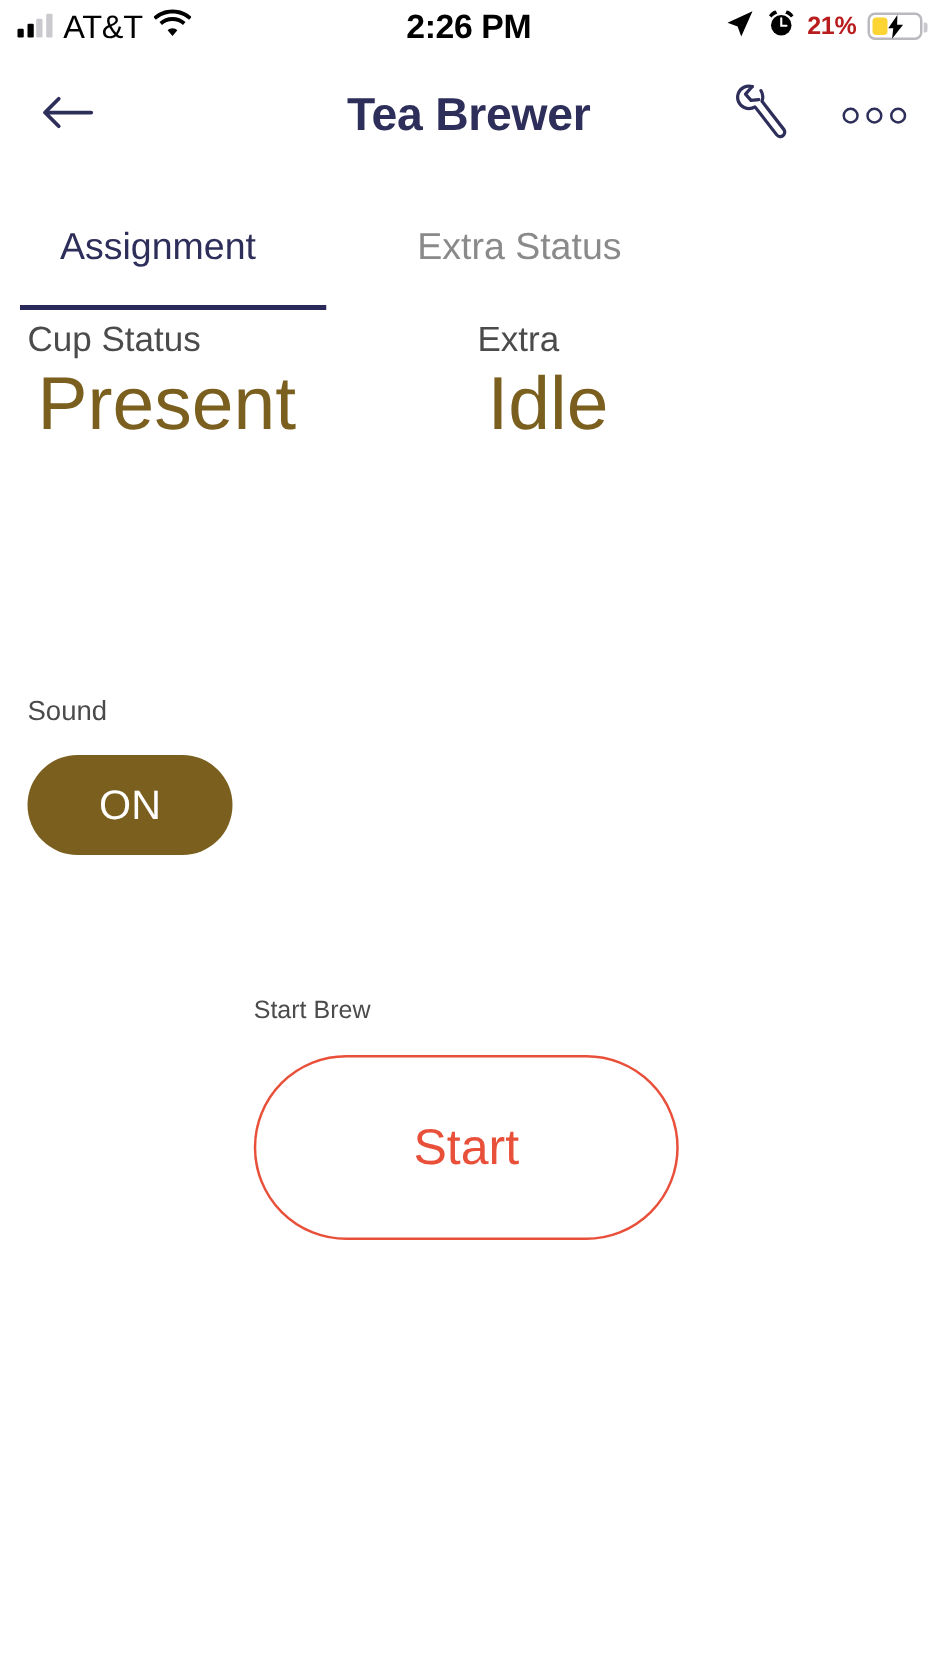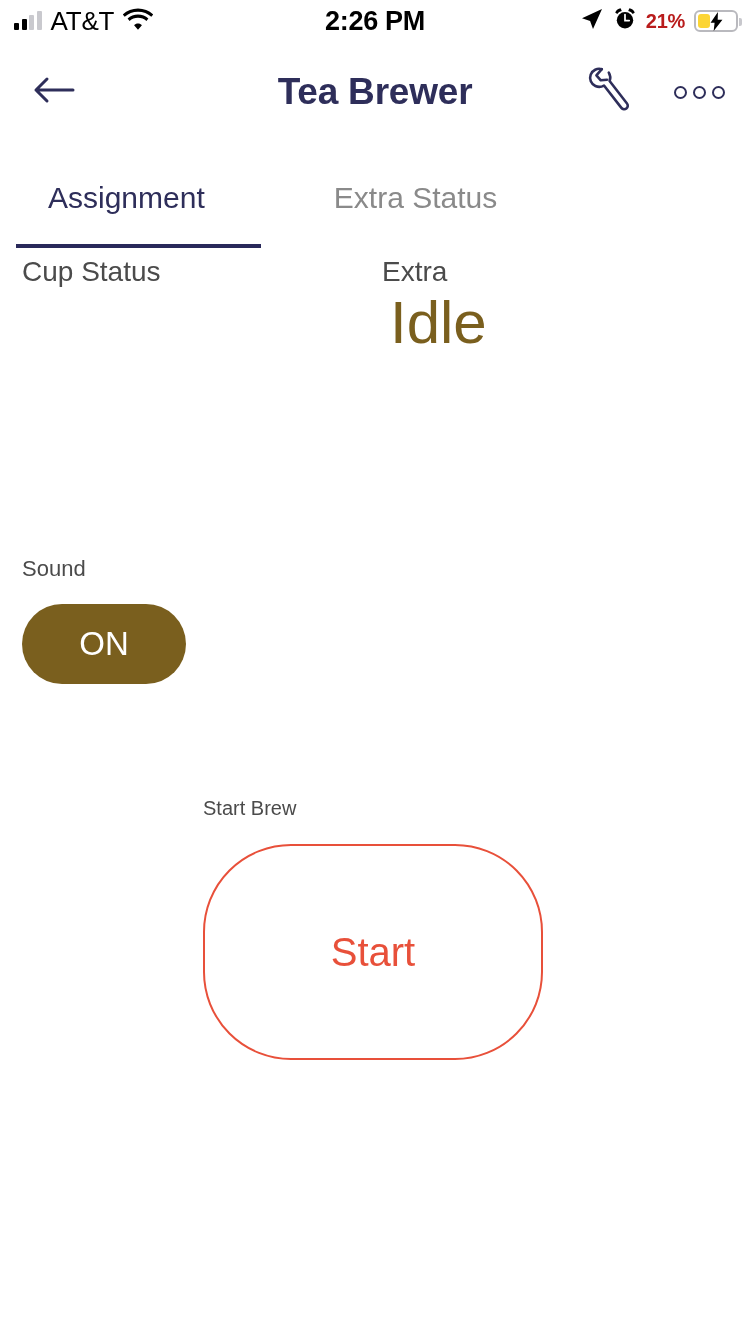--- a/index.html
+++ b/index.html
@@ -66,21 +66,21 @@
   #sound-control { position:absolute; left:22px; top:556px; }
   #sound-control .lbl { font-size:22px; color:#4b4b4b; }
   #sound-toggle { margin-top:22px; width:164px; height:80px; border-radius:48px;
                   background:#7a5f1e; color:#fff; font-size:33px;
                   display:flex; align-items:center; justify-content:center; cursor:pointer;
                   user-select:none; }
 
   
   #start-brew-control { position:absolute; left:203px; top:797px; }
   #start-brew-control .lbl { font-size:20px; color:#4b4b4b; }
-  #start-button { margin-top:24px; width:340px; height:216px; border-radius:88px;
+  #start-button { margin-top:24px; width:340px; height:148px; border-radius:88px;
                   border:2.4px solid #e8503a; background:#fff; color:#e8503a;
                   font-size:40px; display:flex; align-items:center; justify-content:center;
                   cursor:pointer; user-select:none; }
 </style>
 </head>
 <body>
 
 <div id="screen">
 
   <div id="status-bar">
@@ -159,20 +159,21 @@
   </div>
 
   <div id="tab-bar">
     <div id="tab-assignment" class="tab active">Assignment</div>
     <div id="tab-extra-credit" class="tab inactive">Extra Status</div>
     <div id="tab-indicator"></div>
   </div>
 
   <div id="cup-status" class="readout">
     <div class="lbl">Cup Status</div>
+    <div class="val">Present</div>
   </div>
 
   <div id="state-readout" class="readout">
     <div class="lbl">Extra</div>
     <div class="val">Idle</div>
   </div>
 
   <div id="sound-control">
     <div class="lbl">Sound</div>
     <div id="sound-toggle">ON</div>

